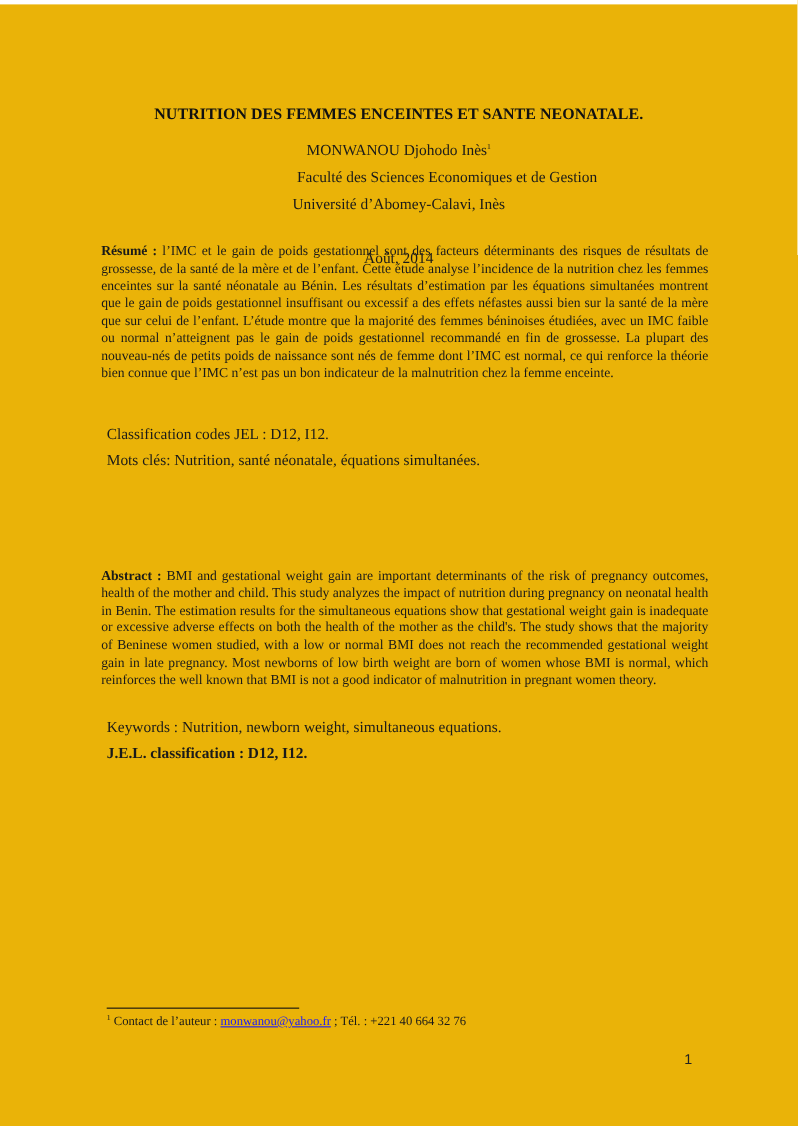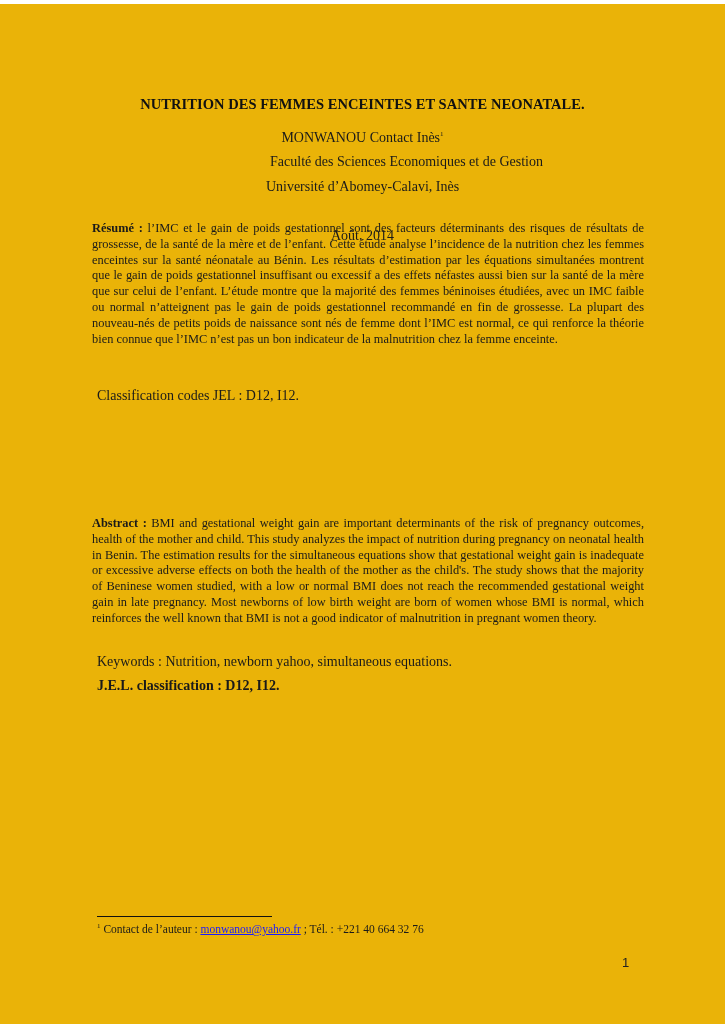--- a/index.html
+++ b/index.html
@@ -108,34 +108,35 @@
     color: #222;
   }
 </style>
 </head>
 <body>
 
 <div class="page">
 
   <h1 class="title title-fr">NUTRITION DES FEMMES ENCEINTES ET SANTE NEONATALE.</h1>
 
-  <div class="center-line author"><span>MONWANOU Contact Inès</span><sup>1</sup></div>
+  <div class="center-line author"><span>MONWANOU Djohodo Inès</span><sup>1</sup></div>
 
   <div class="center-line affil1">Faculté des Sciences Economiques et de Gestion</div>
   <div class="center-line affil2">Université d’Abomey-Calavi, Inès</div>
   <div class="center-line date">Août, 2014</div>
 
   <p class="abstract abstract-fr"><b>Résumé :</b><span> l’IMC et le gain de poids gestationnel sont des facteurs déterminants des risques de résultats de grossesse, de la santé de la mère et de l’enfant. Cette étude analyse l’incidence de la nutrition chez les femmes enceintes sur la santé néonatale au Bénin. Les résultats d’estimation par les équations simultanées montrent que le gain de poids gestationnel insuffisant ou excessif a des effets néfastes aussi bien sur la santé de la mère que sur celui de l’enfant. L’étude montre que la majorité des femmes béninoises étudiées, avec un IMC faible ou normal n’atteignent pas le gain de poids gestationnel recommandé en fin de grossesse. La plupart des nouveau-nés de petits poids de naissance sont nés de femme dont l’IMC est normal, ce qui renforce la théorie bien connue que l’IMC n’est pas un bon indicateur de la malnutrition chez la femme enceinte.</span></p>
 
   <div class="meta-line jel-fr">Classification codes JEL : D12, I12.</div>
+  <div class="meta-line kw-fr">Mots clés: Nutrition, santé néonatale, équations simultanées.</div>
 
 
   <p class="abstract abstract-en"><b>Abstract :</b><span> BMI and gestational weight gain are important determinants of the risk of pregnancy outcomes, health of the mother and child. This study analyzes the impact of nutrition during pregnancy on neonatal health in Benin. The estimation results for the simultaneous equations show that gestational weight gain is inadequate or excessive adverse effects on both the health of the mother as the child's. The study shows that the majority of Beninese women studied, with a low or normal BMI does not reach the recommended gestational weight gain in late pregnancy. Most newborns of low birth weight are born of women whose BMI is normal, which reinforces the well known that BMI is not a good indicator of malnutrition in pregnant women theory.</span></p>
 
-  <div class="meta-line kw-en">Keywords : Nutrition, newborn yahoo, simultaneous equations.</div>
+  <div class="meta-line kw-en">Keywords : Nutrition, newborn weight, simultaneous equations.</div>
   <div class="meta-line jel-en">J.E.L. classification : D12, I12.</div>
 
   <div class="fn-rule"></div>
   <div class="footnote"><sup>1</sup><span> Contact de l’auteur : </span><a>monwanou@yahoo.fr</a><span> ; Tél. : +221 40 664 32 76</span></div>
 
   <div class="page-number">1</div>
 
 </div>
 
 </body></html>

